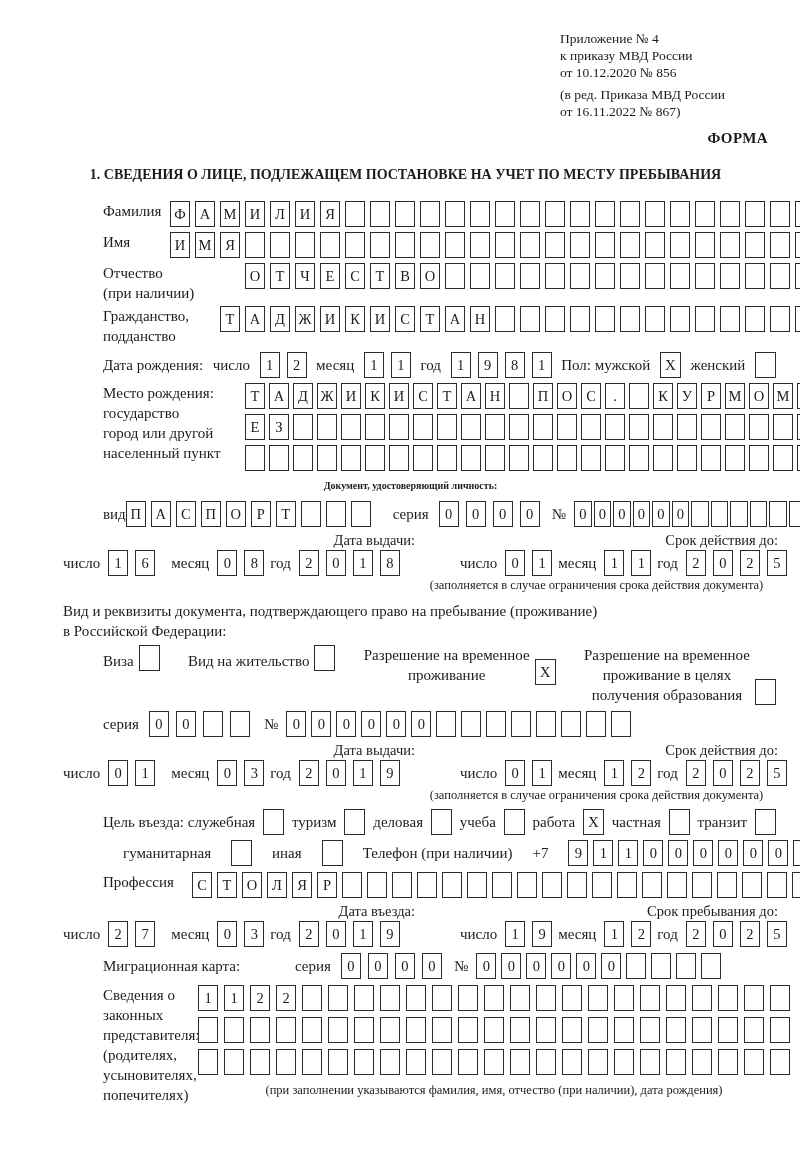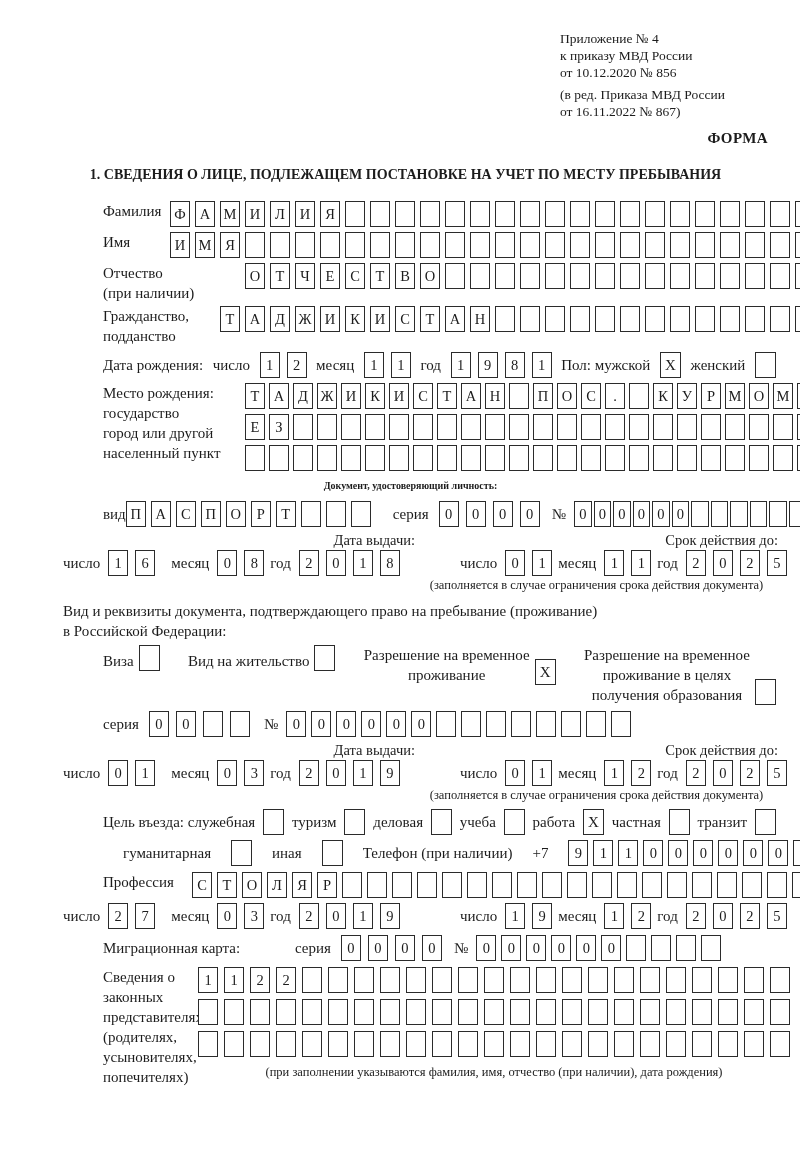--- a/index.html
+++ b/index.html
@@ -565,20 +565,24 @@
           <span class="box"></span>
           <span class="box"></span>
           <span class="box"></span>
           <span class="box"></span>
           <span class="box"></span>
           <span class="box"></span>
           <span class="box"></span>
         </div>
     </div>
 
+    <div class="twocol" style="margin-top:5px">
+      <div class="col-l dhead">Дата въезда:</div>
+      <div class="col-r dhead">Срок пребывания до:</div>
+    </div>
     <div class="twocol">
       <div class="col-l dategroup">
         <span class="t">число</span>
         <span class="boxes d">
             <span class="box">2</span>
             <span class="box">7</span>
           </span>
         <span class="t" style="margin-left:10px">месяц</span>
         <span class="boxes d">
             <span class="box">0</span>

